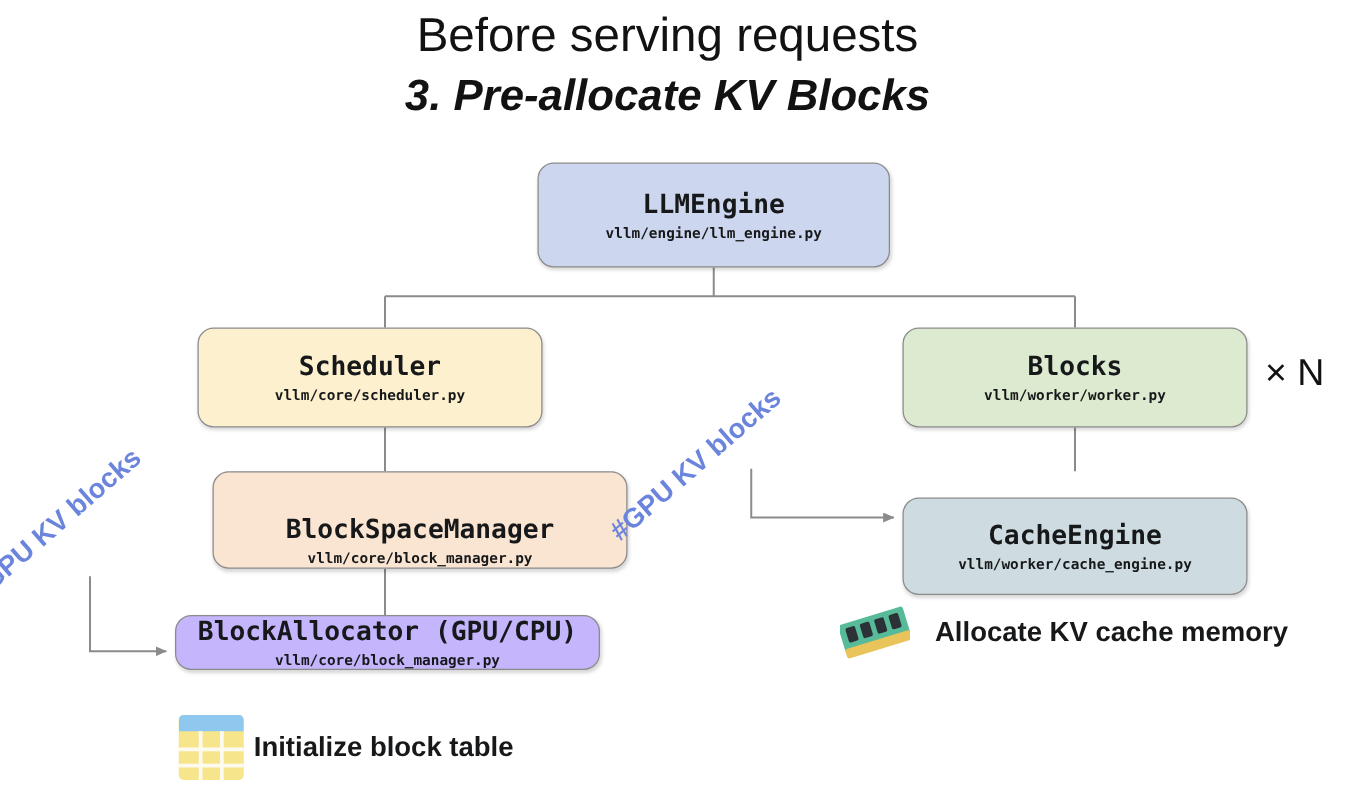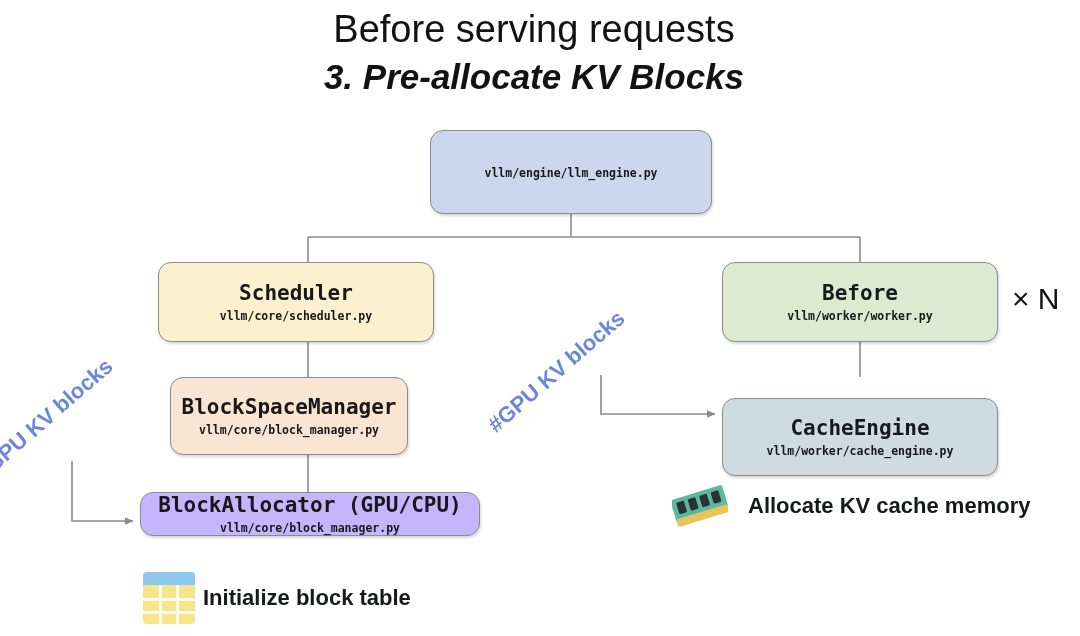--- a/index.html
+++ b/index.html
@@ -76,21 +76,21 @@
     font-size: 11.5px;
     font-weight: 700;
     color: #17181a;
     line-height: 16px;
     margin-top: 2px;
     white-space: nowrap;
   }
 
   #node-llmengine      { left: 430px; top: 130px; width: 282px; height: 84px; background: #ccd6ee; }
   #node-scheduler      { left: 158px; top: 262px; width: 276px; height: 80px; background: #fdf0ce; }
-  #node-blockspace     { left: 170px; top: 377px; width: 238px; height: 78px; background: #fae5d2; }
+  #node-blockspace     { left: 170px; top: 377px; width: 332px; height: 78px; background: #fae5d2; justify-content: flex-end; }
   #node-blockalloc     { left: 140px; top: 492px; width: 340px; height: 44px; background: #c4b5fd; }
   #node-worker         { left: 722px; top: 262px; width: 276px; height: 80px; background: #dcead0; }
   #node-cacheengine    { left: 722px; top: 398px; width: 276px; height: 78px; background: #cedce2; }
 
   
   #worker-multiplier {
     position: absolute;
     left: 1012px;
     top: 282px;
     font-family: "Liberation Sans", sans-serif;
@@ -187,40 +187,41 @@
 
     <path d="M860,342 L860,377"></path>
   </g>
 
   <path d="M72,461 L72,521 L133,521" stroke="#8b8b8b" stroke-width="1.6" fill="none" marker-end="url(#arrowhead)"></path>
 
   <path d="M601,375 L601,414 L715,414" stroke="#8b8b8b" stroke-width="1.6" fill="none" marker-end="url(#arrowhead)"></path>
 </svg>
 
 <div class="node" id="node-llmengine">
+  <div class="node-title">LLMEngine</div>
   <div class="node-path">vllm/engine/llm_engine.py</div>
 </div>
 
 <div class="node" id="node-scheduler">
   <div class="node-title">Scheduler</div>
   <div class="node-path">vllm/core/scheduler.py</div>
 </div>
 
 <div class="node" id="node-blockspace">
   <div class="node-title">BlockSpaceManager</div>
   <div class="node-path">vllm/core/block_manager.py</div>
 </div>
 
 <div class="node" id="node-blockalloc">
   <div class="node-title">BlockAllocator (GPU/CPU)</div>
   <div class="node-path">vllm/core/block_manager.py</div>
 </div>
 
 <div class="node" id="node-worker">
-  <div class="node-title">Before</div>
+  <div class="node-title">Blocks</div>
   <div class="node-path">vllm/worker/worker.py</div>
 </div>
 
 <div class="node" id="node-cacheengine">
   <div class="node-title">CacheEngine</div>
   <div class="node-path">vllm/worker/cache_engine.py</div>
 </div>
 
 <div id="worker-multiplier">× N</div>
 

